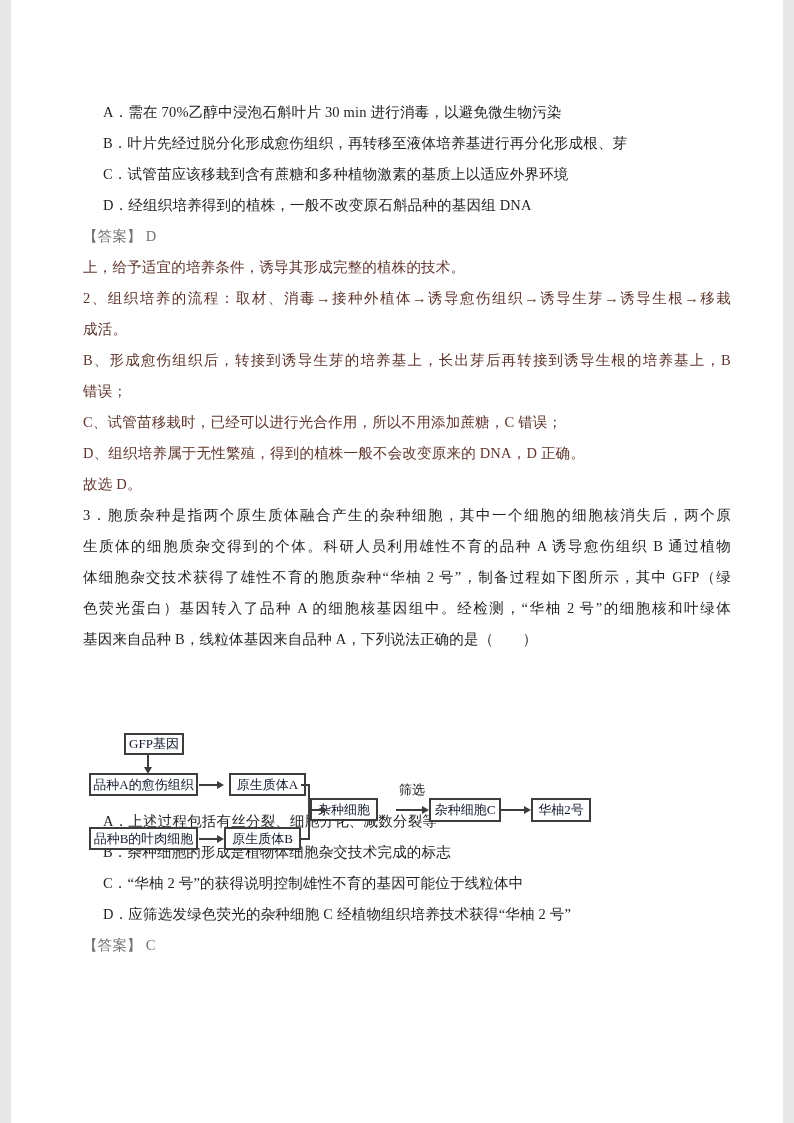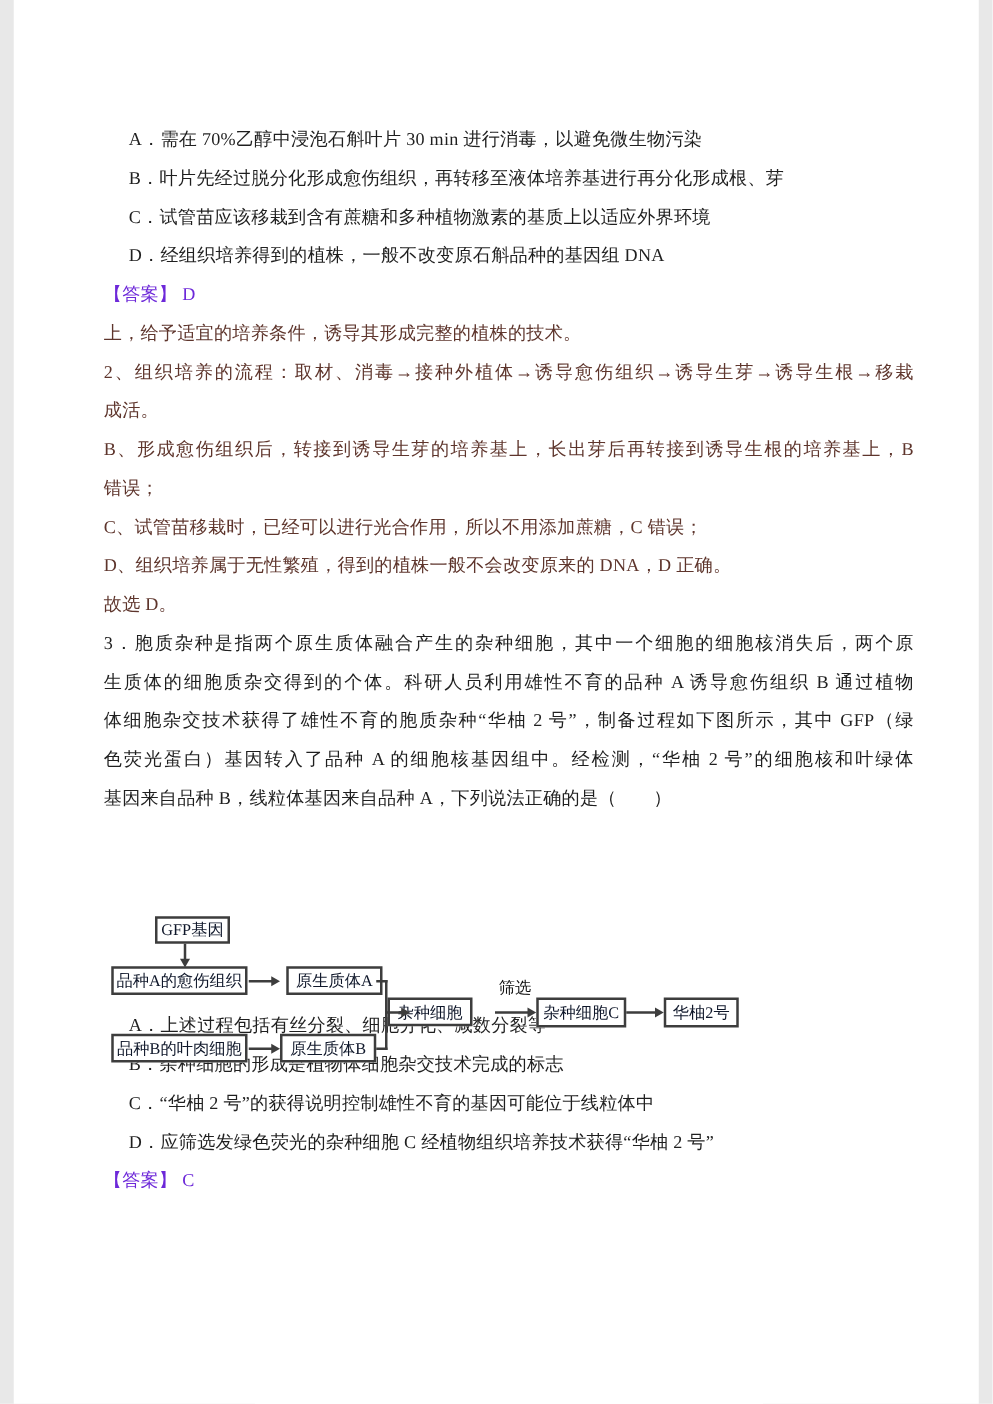--- a/index.html
+++ b/index.html
@@ -25,21 +25,21 @@
     white-space:nowrap;
     letter-spacing:0.2px;
   }
   .ln.opt{padding-left:20px;}
   .ln.j{
     white-space:normal;
     text-align:justify;
     text-align-last:justify;
     text-justify:inter-character;
   }
-  .red{color:#6d28d9;}
+  .red{color:#737373;}
   .maroon{color:#5e352c;}
   .ansv{margin-left:4px;}
   .spacer{height:151px;}
 
   
   .diagram{position:absolute;left:0;top:0;width:794px;height:1123px;pointer-events:none;}
   .dbox{
     position:absolute;
     border:2px solid #3d3d3d;
     background:#ffffff;

